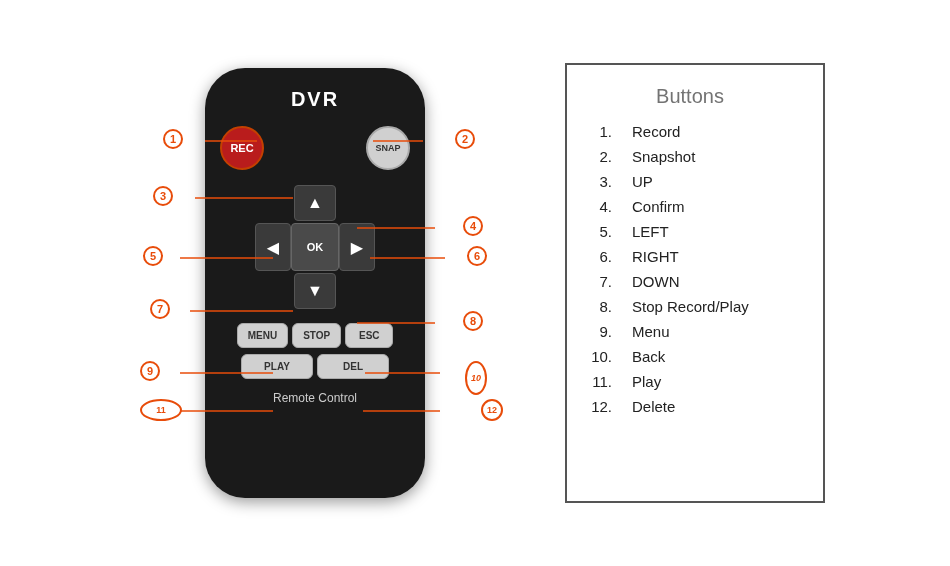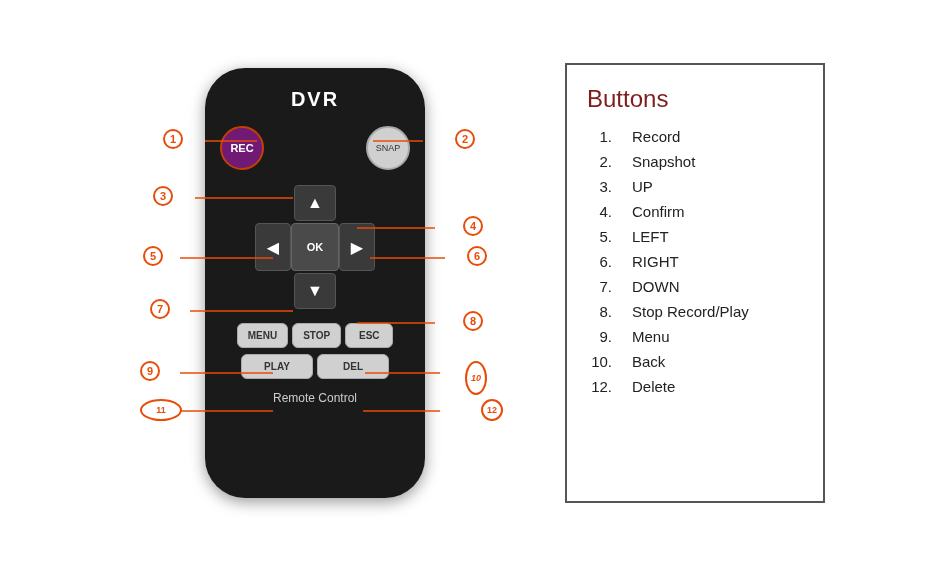--- a/index.html
+++ b/index.html
@@ -51,42 +51,42 @@
     .top-buttons {
       display: flex;
       justify-content: space-between;
       width: 100%;
       margin-bottom: 15px;
     }
     .btn-rec {
       width: 44px;
       height: 44px;
       border-radius: 50%;
-      background: #701a75;
+      background: #b91c1c;
       border: 2px solid #c44000;
       display: flex;
       align-items: center;
       justify-content: center;
       color: white;
       font-size: 11px;
       font-weight: bold;
       cursor: pointer;
     }
     .btn-snap {
       width: 44px;
       height: 44px;
       border-radius: 50%;
       background: #d0d0d0;
       border: 2px solid #aaa;
       display: flex;
       align-items: center;
       justify-content: center;
       color: #333;
       font-size: 9px;
-      font-weight: normal;
+      font-weight: bold;
       cursor: pointer;
     }
     .dpad-row {
       display: flex;
       align-items: center;
       gap: 0;
     }
     .dpad-up {
       width: 42px;
       height: 36px;
@@ -186,24 +186,25 @@
     }
 
     
     .legend {
       border: 2px solid #555;
       padding: 20px 30px 20px 20px;
       min-width: 260px;
       height: 440px;
     }
     .legend-title {
-      font-size: 24px;
+      font-size: 20px;
       font-weight: normal;
-      color: #7f1d1d;
+      color: #737373;
       margin-bottom: 15px;
+      text-align: center;
     }
     .legend-list {
       list-style: none;
       padding: 0;
     }
     .legend-list li {
       display: flex;
       gap: 20px;
       margin-bottom: 8px;
       font-size: 15px;
@@ -379,19 +380,23 @@
         </li>
         <li>
           <span class="legend-num">9.</span>
           <span class="legend-text">Menu</span>
         </li>
         <li>
           <span class="legend-num">10.</span>
           <span class="legend-text">Back</span>
         </li>
         <li>
+          <span class="legend-num">11.</span>
+          <span class="legend-text">Play</span>
+        </li>
+        <li>
           <span class="legend-num">12.</span>
           <span class="legend-text">Delete</span>
         </li>
       </ol>
   </div>
 
 </div>
 
 </body></html>

